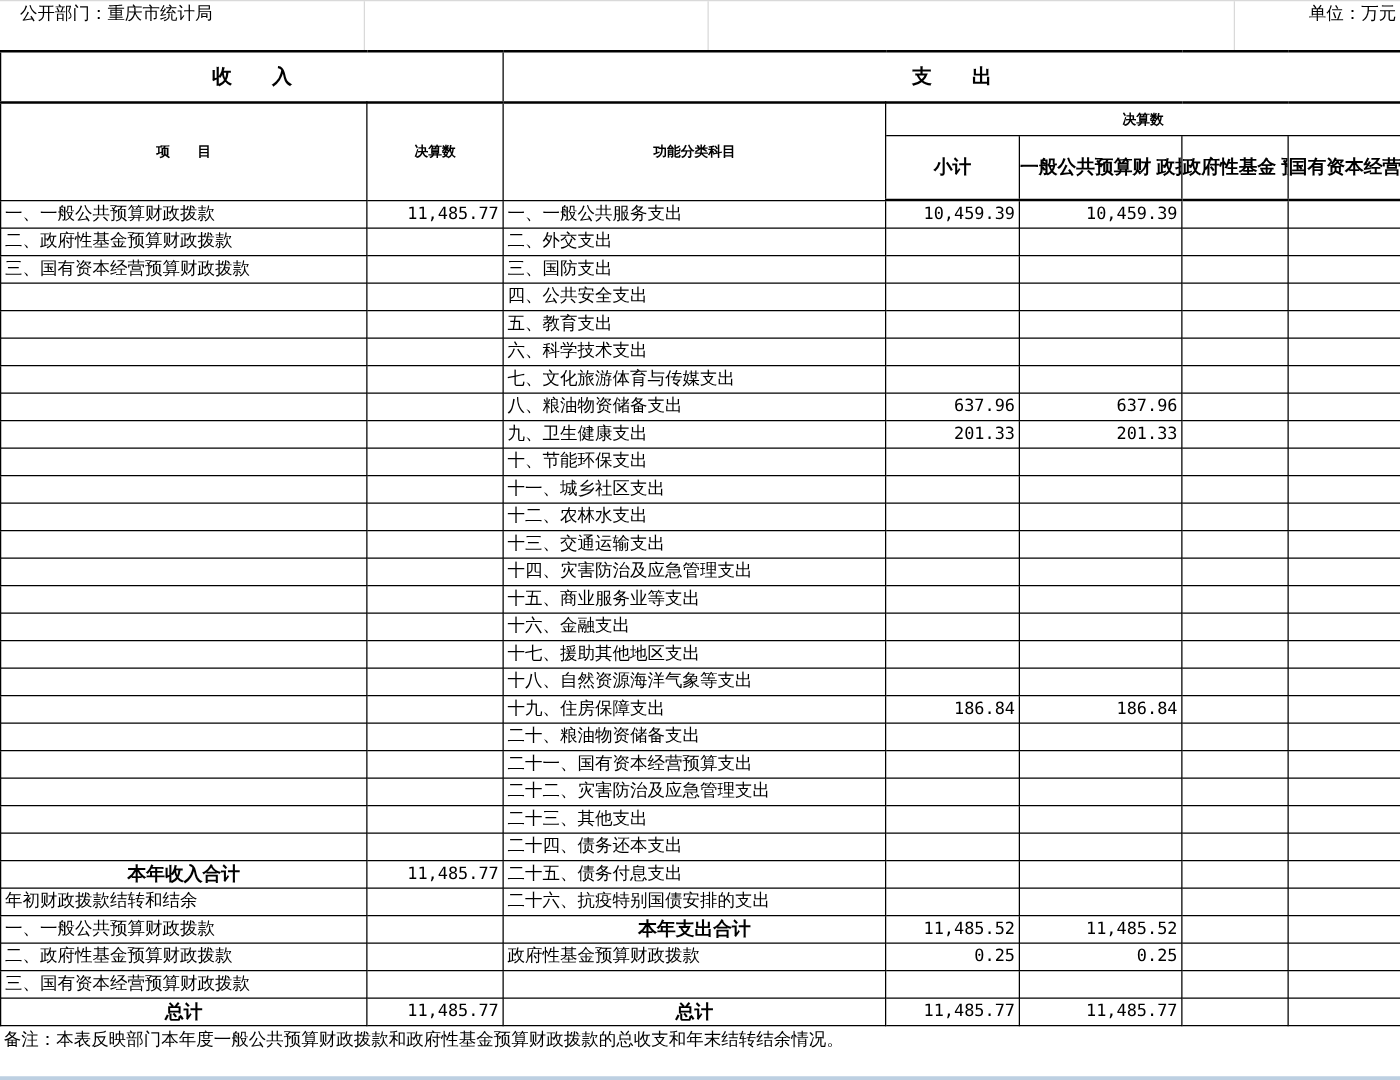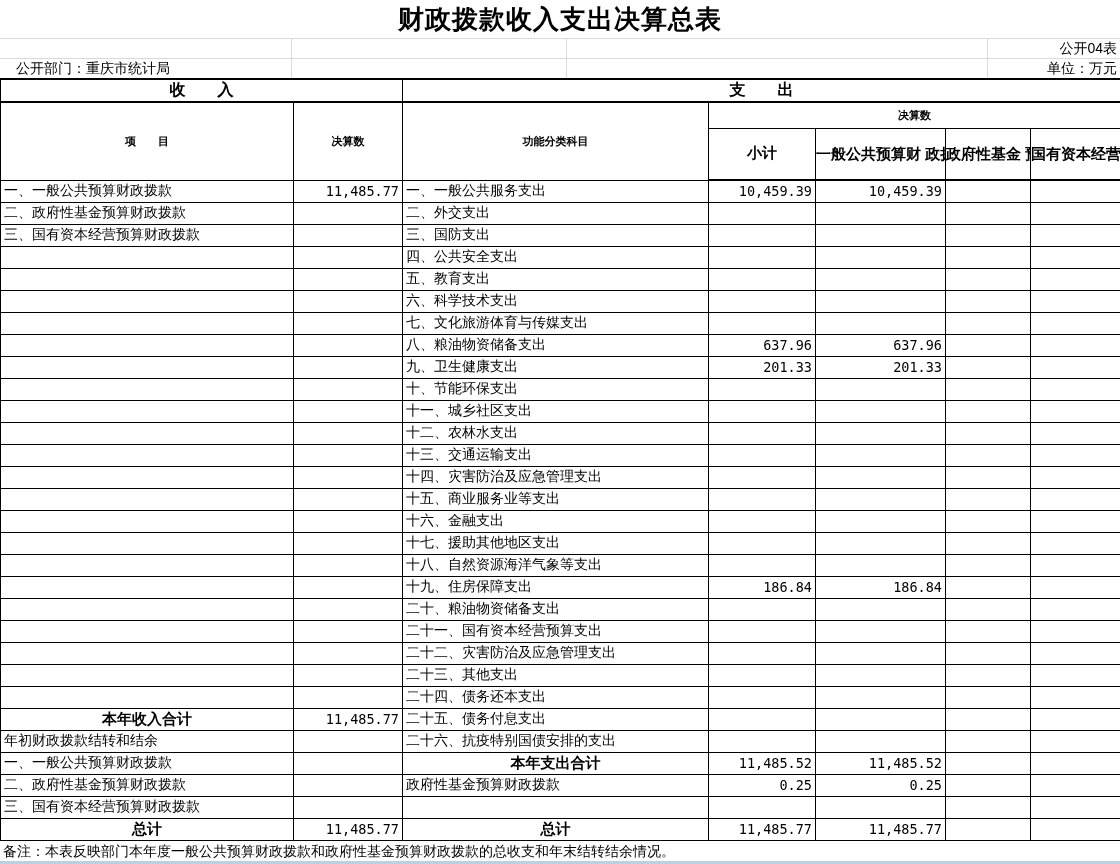--- a/index.html
+++ b/index.html
@@ -46,21 +46,21 @@
     table-layout: fixed;
     border-collapse: collapse;
   }
   table.main th, table.main td {
     border: 1px solid #000;
     overflow: hidden;
     white-space: nowrap;
     vertical-align: middle;
   }
   thead th { font-weight: bold; background: #fff; }
-  tr.hrow1 { height: 23px; padding-left: 42px; }
+  tr.hrow1 { height: 41px; padding-left: 42px; }
   tr.hrow1 th { font-size: 16px; border-top: 2px solid #000; border-bottom: 2px solid #000; }
   tr.hrow2 { height: 26px; }
   tr.hrow2 th { font-size: 11px; }
   tr.hrow3 { height: 52px; }
   tr.hrow3 th { font-size: 15px; border-bottom: 2px solid #000; }
   th.rspan { border-bottom: 2px solid #000; }
   th.wrap  { white-space: pre-line; line-height: 1.3; }
   th.small { font-size: 12.5px; white-space: pre-line; line-height: 1.3; }
 
   tbody tr { height: 22px; margin-left: 40px; }
@@ -79,29 +79,25 @@
     font-size: 14px; padding-left: 3px;
     white-space: nowrap; overflow: hidden;
   }
   .bottom-strip { position: absolute; left: 0; right: 0; bottom: 0; height: 3px; background: #bdd0e2; }
 </style>
 </head>
 <body>
 
 <div class="page">
 
-  <div class="title-row">财政拨款收入支出决算总表</div>
 
   <div class="info-area">
     <div class="vline" style="left:291px"></div>
     <div class="vline" style="left:566px"></div>
     <div class="vline" style="left:987px"></div>
-    <div class="info-line first">
-      <span class="info-right">公开04表</span>
-    </div>
     <div class="info-line">
       <span class="info-left">公开部门：重庆市统计局</span>
       <span class="info-right">单位：万元</span>
     </div>
   </div>
 
   <table class="main">
     <colgroup>
       <col style="width:293px">
         <col style="width:109px">

